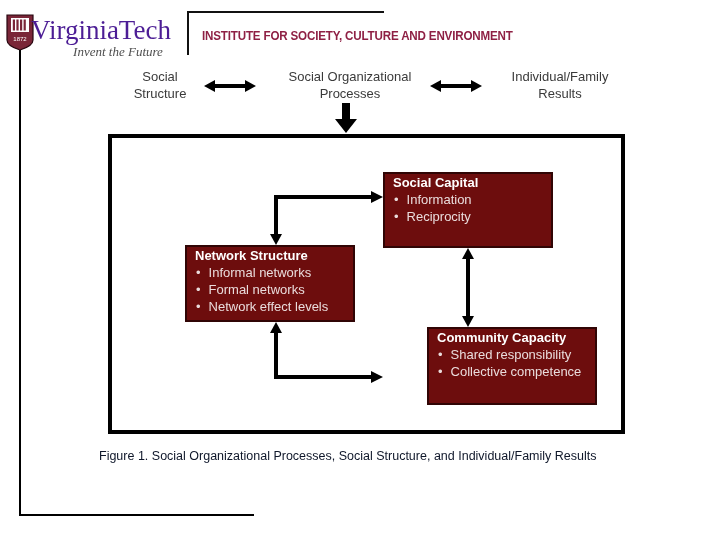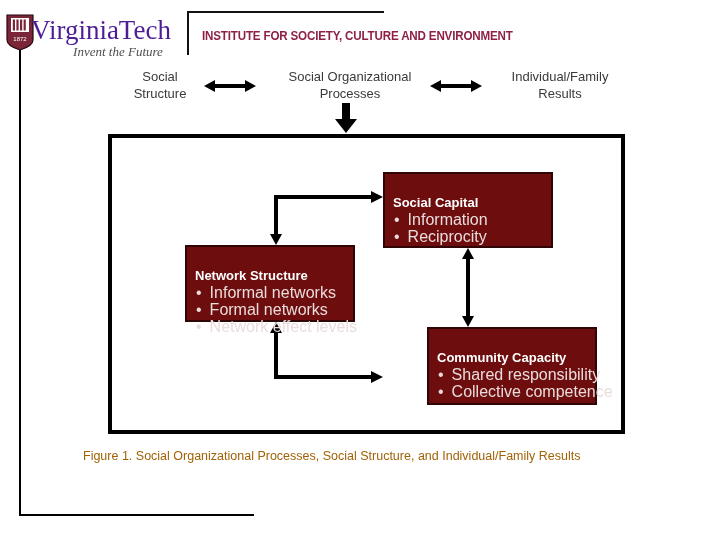--- a/index.html
+++ b/index.html
@@ -30,32 +30,32 @@
   .fl-1{left:270px;top:69px;width:160px;}
   .fl-2{left:490px;top:69px;width:140px;}
   .h-arrow-0{left:204px;top:79px;}
   .h-arrow-1{left:430px;top:79px;}
   .down-arrow{left:334px;top:103px;}
 
   
   .big-box{left:108px;top:134px;width:517px;height:300px;
            border:4px solid #000;box-sizing:border-box;}
   .node{position:absolute;background:#6D0D0D;border:2px solid #300505;
-        box-sizing:border-box;padding:20px 6px;}
+        box-sizing:border-box;padding:0 6px;}
   .node-sc{left:271px;top:34px;width:170px;height:76px;}
   .node-ns{left:73px;top:107px;width:170px;height:77px;}
   .node-cc{left:271px;top:189px;width:170px;height:78px;margin-left:44px;}
   .node-title{font-size:13px;font-weight:bold;color:#ffffff;
               line-height:17px;margin-left:2px;white-space:nowrap;}
-  .bullet{display:flex;font-size:16px;color:#EADCDC;line-height:17px;white-space:nowrap;}
+  .bullet{display:flex;font-size:13px;color:#EADCDC;line-height:17px;white-space:nowrap;}
   .bullet::before{content:"\2022";margin:0 8px 0 3px;color:#EADCDC;}
   .connectors{left:0;top:0;}
 
   
-  .caption{left:83px;top:449px;font-size:12.5px;color:#a16207;white-space:nowrap;}
+  .caption{left:99px;top:449px;font-size:12.5px;color:#0f172a;white-space:nowrap;}
 </style>
 </head>
 <body>
 
 <div class="abs" style="left:0;top:0;width:720px;height:540px;">
 
   <svg class="abs logo-shield" viewBox="0 0 28 37">
     <path d="M1 1 h26 v25 q0 6 -13 10 q-13 -4 -13 -10 z" fill="#7A2638" stroke="#26060f" stroke-width="1.2"></path>
     <rect x="5" y="4" width="18" height="14" fill="#ffffff"></rect>
     <rect x="6.8" y="5.5" width="2.2" height="11" fill="#7A2638"></rect>

